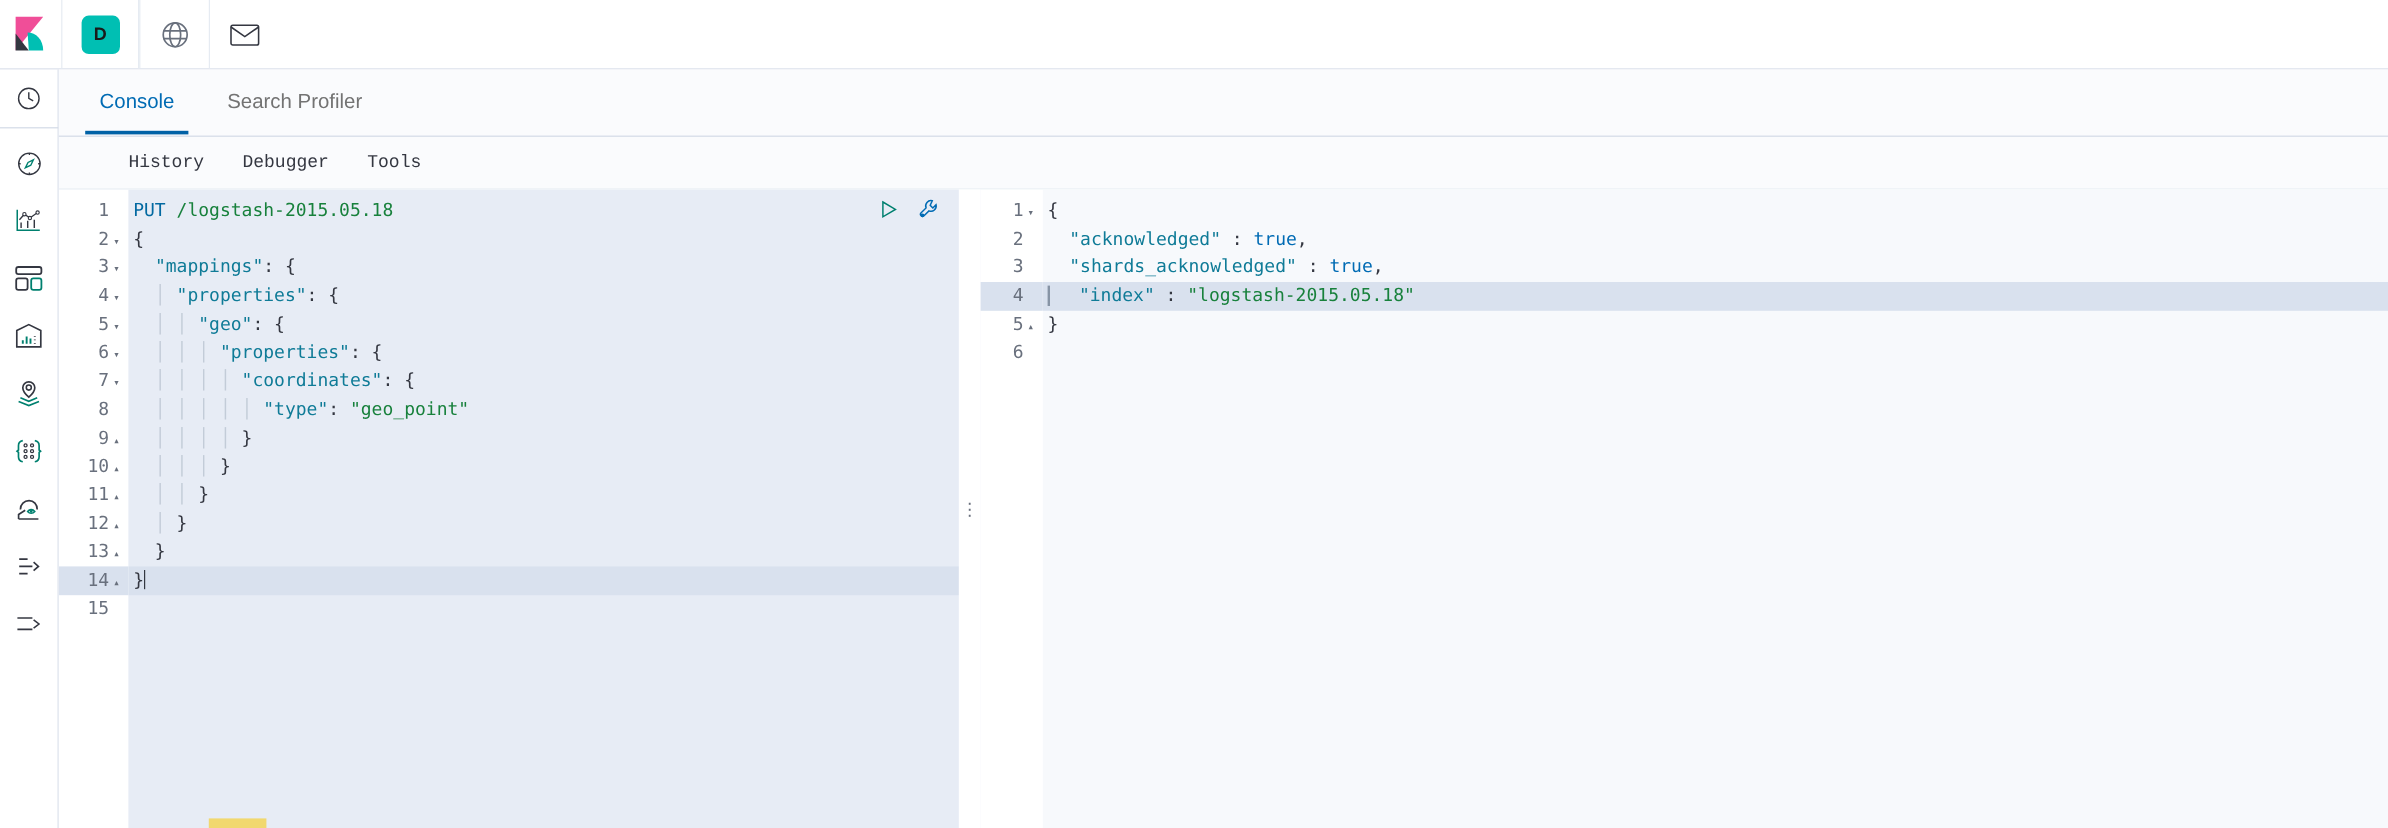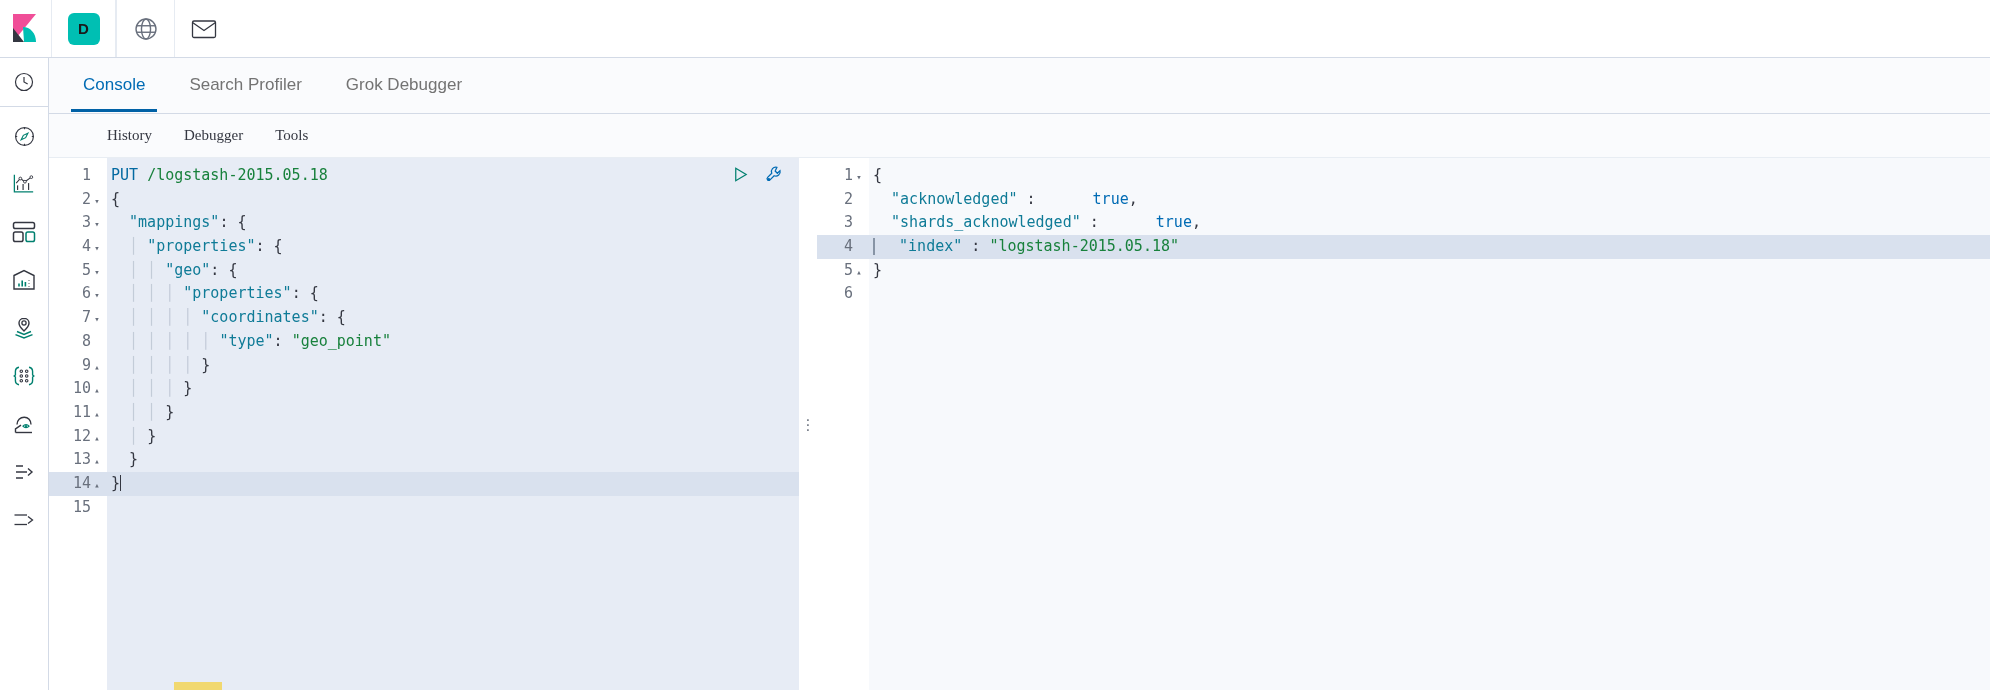--- a/index.html
+++ b/index.html
@@ -80,21 +80,21 @@
     height: 3px; background: #0061a6;
   }
 
   .menubar {
     height: 44px; min-height: 44px; background: #fafbfd;
     display: flex; align-items: center; padding-left: 58px;
     border-bottom: 1px solid #e8edf3;
   }
   .menu-item {
     font-size: 15px; color: #343741; margin-right: 32px;
-    font-family: Liberation Serif, serif;
+    font-family: Liberation Mono, monospace;
   }
 
   
   .console { flex: 1; display: flex; min-height: 0; position: relative; background:#fff; }
 
   .pane { display: flex; min-height: 0; overflow: hidden; position: relative; }
   .pane-left { width: 750px; min-width: 750px; background: #e7ecf5; }
   .pane-splitter {
     width: 18px; min-width: 18px; background: #ffffff;
     display: flex; align-items: center; justify-content: center;
@@ -127,21 +127,21 @@
     font-size: 15px; white-space: pre; color: #343741;
     padding-left: 4px;
   }
   .cline.hl { background: #d9e1ee; }
   .pane-left .cline.hl { background: #d9e1ee; }
 
   .t-method { color: #0369a1; }
   .t-url    { color: #18813c; text-align: center; }
   .t-key    { color: #0f7b97; }
   .t-str    { color: #18813c; }
-  .t-bool   { color: #006bb4; margin-left: 48px; }
+  .t-bool   { color: #006bb4; }
   .t-punct  { color: #343741; }
   .t-guide  { color: #c3ccd8; }
 
   .cursor {
     display: inline-block; width: 1px; height: 16px; background: #343741;
     vertical-align: -3px; margin-left: 0px;
   }
   .respcursor {
     display:inline-block; width:2px; height:17px; background:#8794a5;
     vertical-align:-4px; margin-right:6px;
@@ -294,21 +294,20 @@
           <path d="M15 5.5 L19.5 9 L15 12.5"></path>
         </svg>
       </div>
     </div>
 
     <div class="main">
 
       <div class="tabbar">
         <div class="tab active">Console</div>
         <div class="tab">Search Profiler</div>
-        <div class="tab">Grok Debugger</div>
       </div>
 
       <div class="menubar">
         <div class="menu-item">History</div>
         <div class="menu-item">Debugger</div>
         <div class="menu-item">Tools</div>
       </div>
 
       <div class="console">
 

